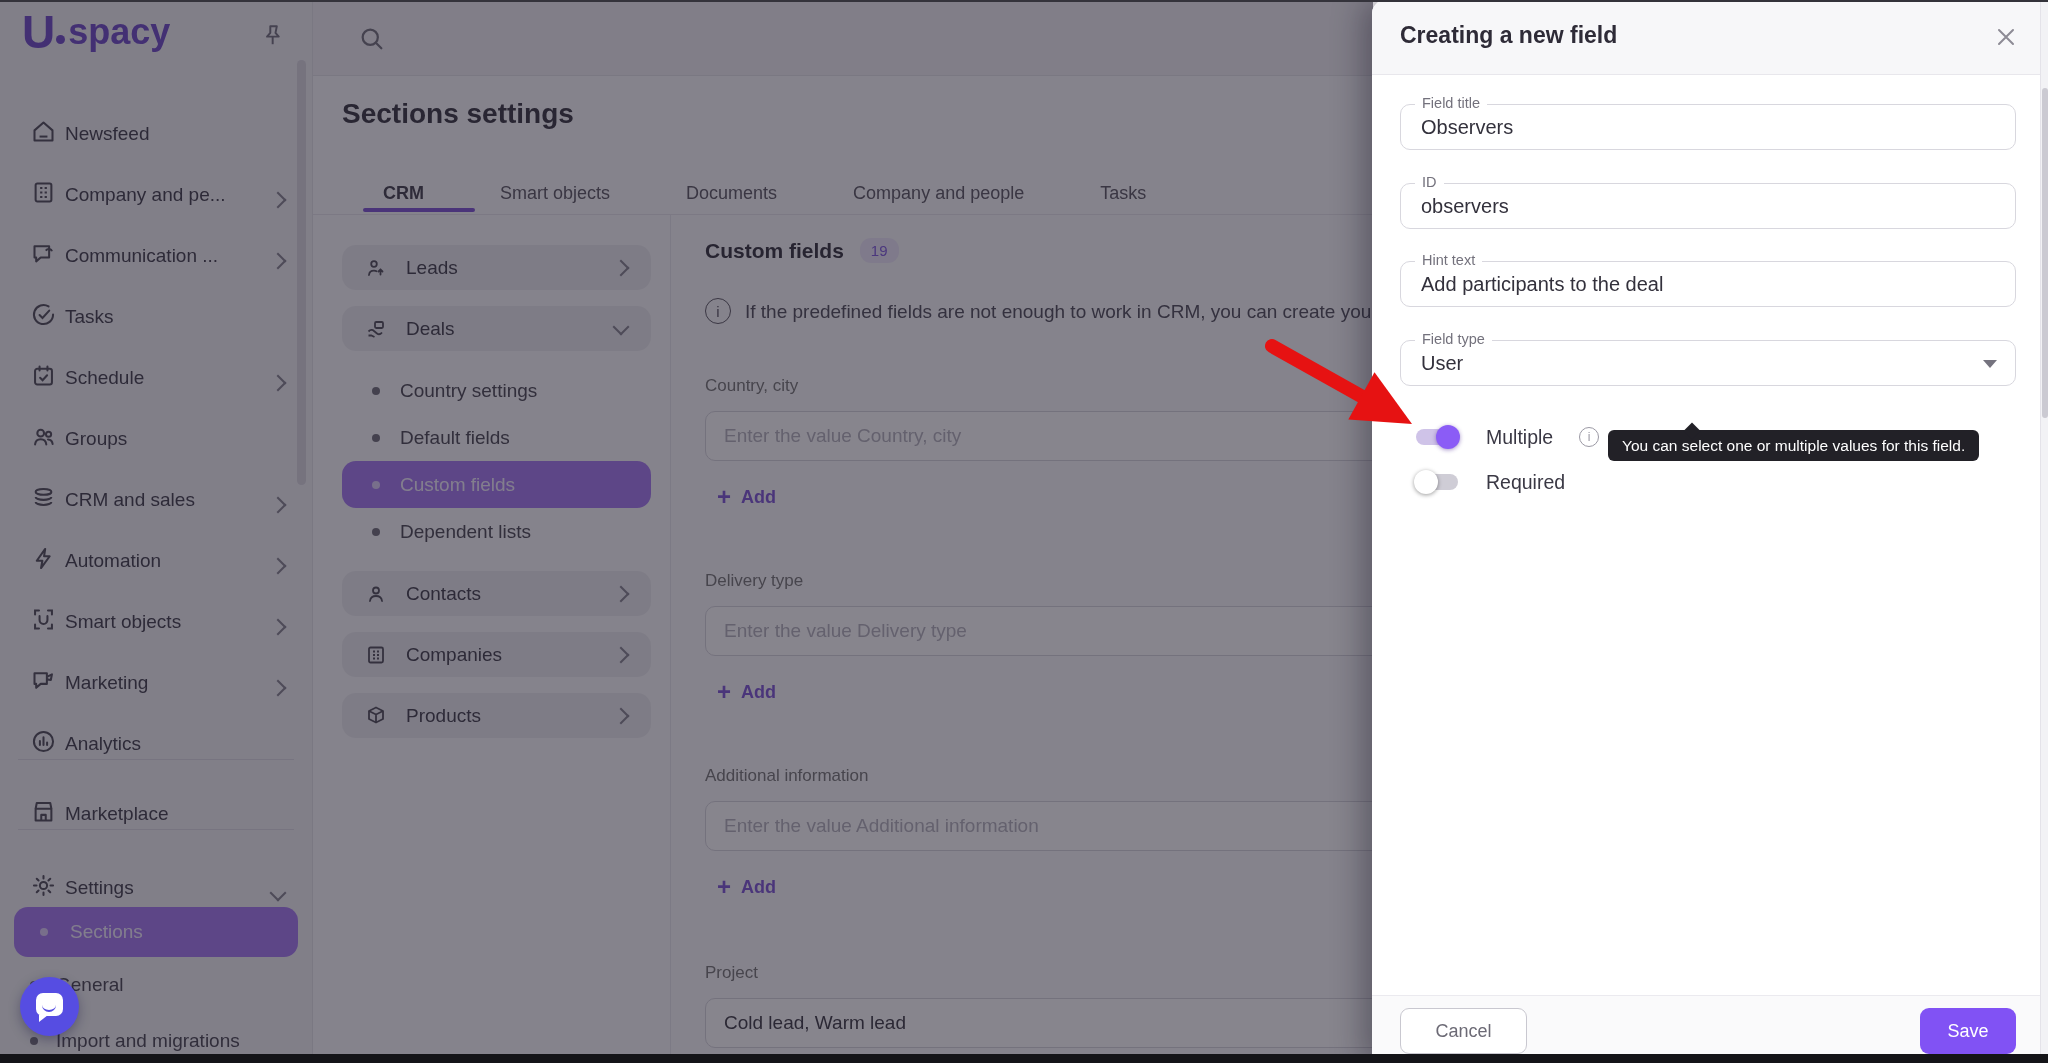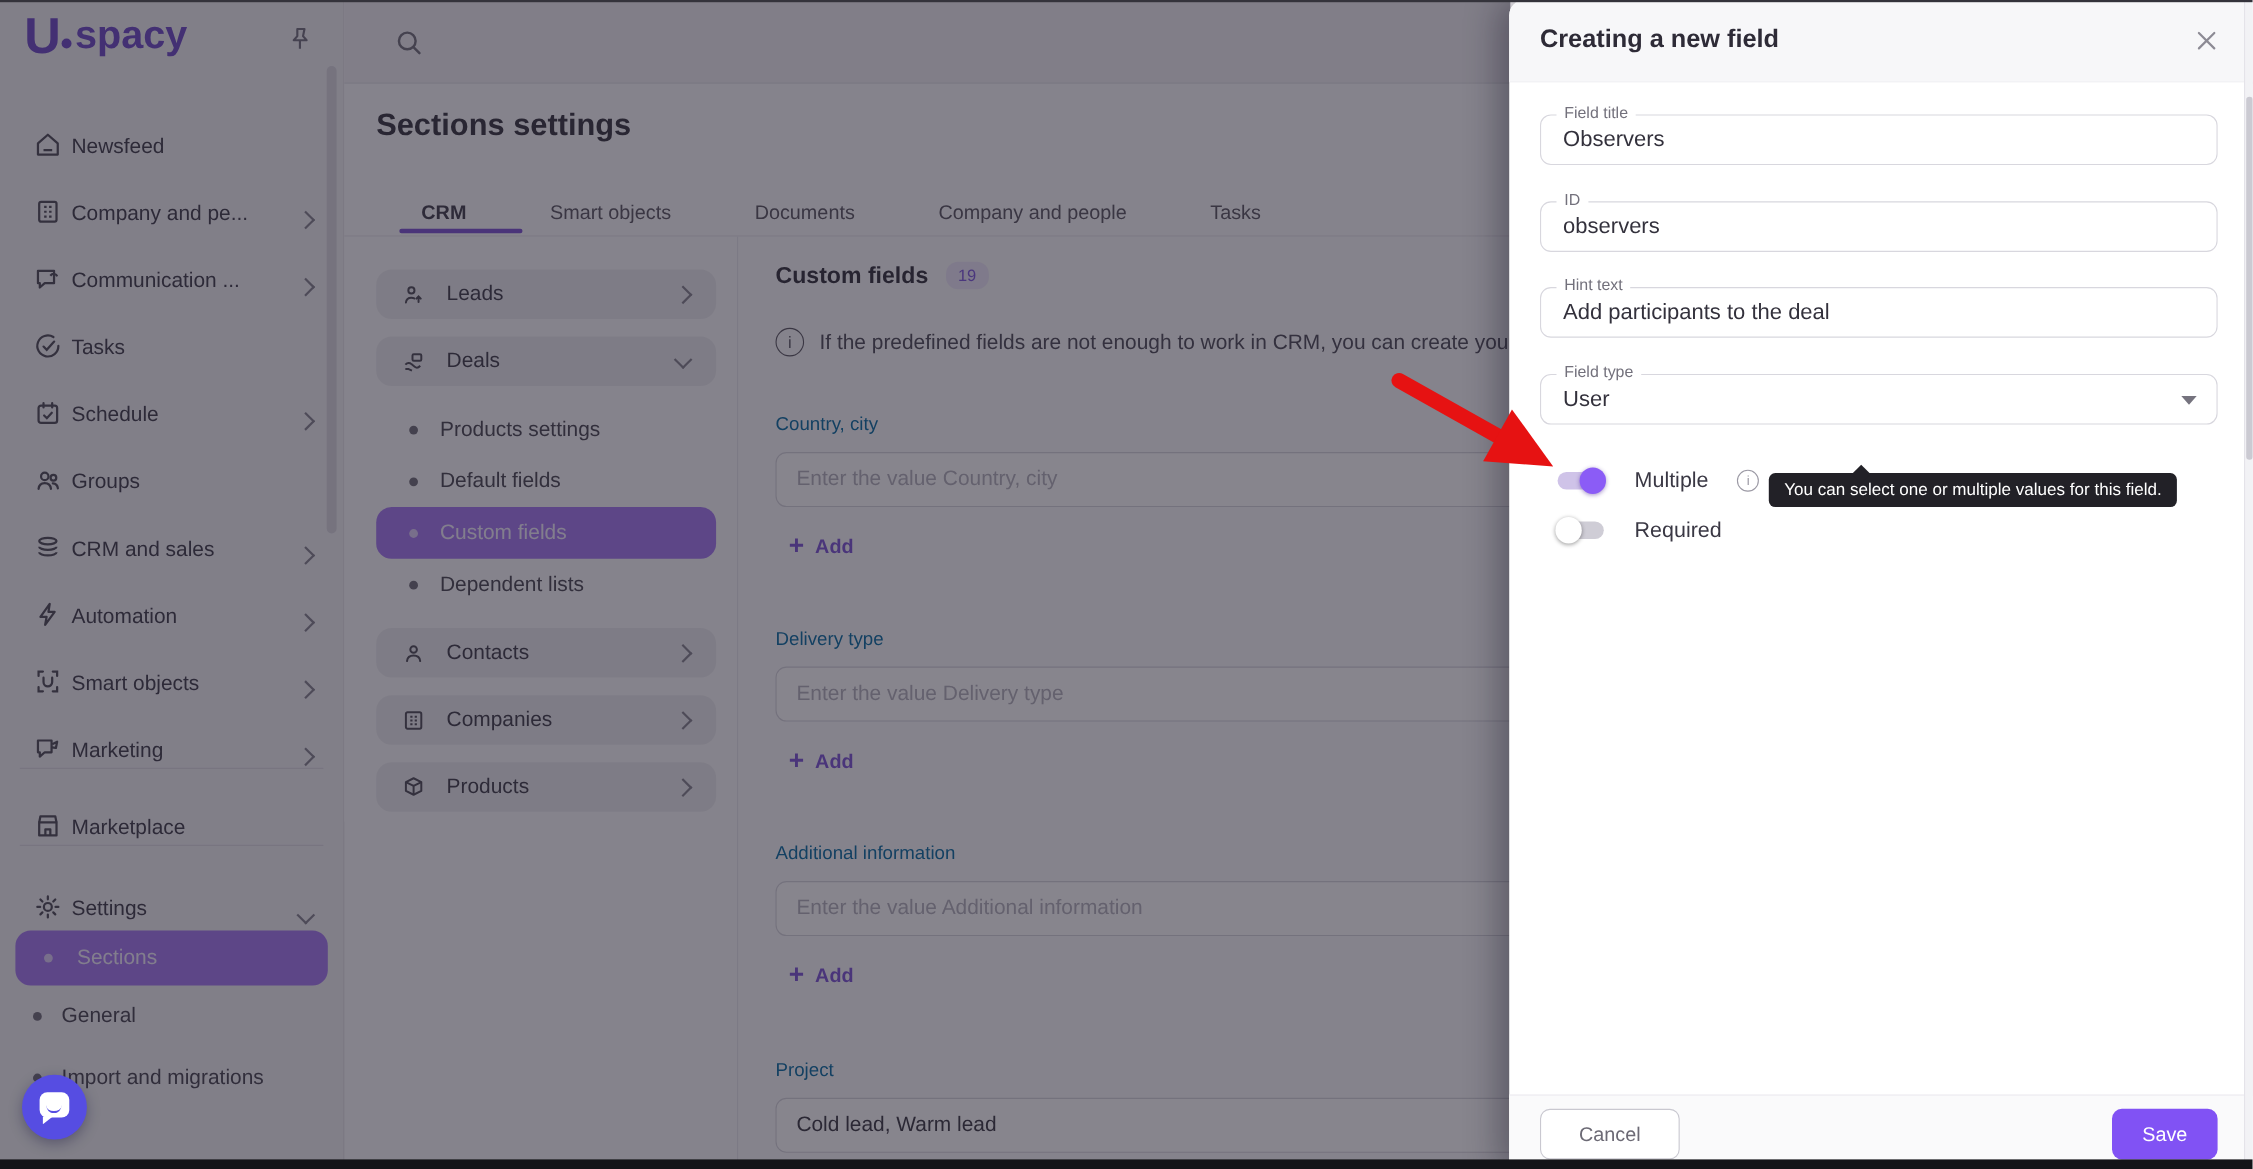--- a/index.html
+++ b/index.html
@@ -58,21 +58,21 @@
 
   
   .formcol{position:absolute;left:392px;top:0;width:680px}
   .cf-head{position:absolute;left:0;top:238px;display:flex;align-items:center;gap:16px}
   .cf-title{font-size:21px;font-weight:700;color:#2f2d38}
   .cf-badge{font-size:15px;color:#7c55dd;background:#ede8fa;border-radius:11px;padding:4px 11px}
   .info-row{position:absolute;left:0;top:298px;display:flex;align-items:flex-start;gap:14px;width:660px}
   .info-ic{width:26px;height:26px;border-radius:50%;border:1.6px solid #57545f;color:#57545f;
            font-size:15px;display:flex;align-items:center;justify-content:center;flex:0 0 26px;box-sizing:border-box;font-style:normal}
   .info-text{font-size:19px;color:#4b4955;line-height:27px;white-space:nowrap}
-  .fgroup-label{position:absolute;left:0;font-size:17px;color:#0369a1}
+  .fgroup-label{position:absolute;left:0;font-size:17px;color:#737373}
   .finput{position:absolute;left:0;width:680px;height:50px;border:1.5px solid #d6d5dd;border-radius:10px;background:#fff;
           box-sizing:border-box;font-family:inherit;font-size:19px;color:#38363f;padding:12px 18px;outline:none}
   .finput::placeholder{color:#b3b1bb}
   .add-row{position:absolute;left:12px;display:flex;align-items:center;gap:10px;color:#7b52d6;cursor:pointer}
   .add-plus{font-size:24px;font-weight:600;line-height:22px}
   .add-text{font-size:18px;font-weight:700}
 
   
   .overlay{position:absolute;left:0;top:0;width:1373px;height:1063px;background:rgba(33,29,44,0.54);z-index:10}
   .chat-fab{position:absolute;left:20px;top:977px;width:59px;height:59px;border-radius:50%;background:#564de2;z-index:15;cursor:pointer;
@@ -241,20 +241,29 @@
         <span class="nicon">
             <svg viewBox="0 0 24 24" fill="none" stroke="currentColor" stroke-width="1.8" stroke-linejoin="round">
               <path d="M4 5.5h11v9.5H9.5L5.5 18.5v-3.5H4z"></path>
               <path d="M15.5 8.5l4-2-1 5-3.5-.5"></path>
             </svg>
           </span>
         <span class="nlabel">Marketing</span>
         <span class="chev right"></span>
       </div>
 
+      <div class="nav-item">
+        <span class="nicon">
+            <svg viewBox="0 0 24 24" fill="none" stroke="currentColor" stroke-width="1.8" stroke-linecap="round">
+              <circle cx="12" cy="12" r="8.5"></circle>
+              <path d="M8.8 15v-3.4M12 15V8.2M15.2 15v-2.2"></path>
+            </svg>
+          </span>
+        <span class="nlabel">Analytics</span>
+      </div>
 
       <div class="sdivider"></div>
 
       <div class="nav-item">
         <span class="nicon">
             <svg viewBox="0 0 24 24" fill="none" stroke="currentColor" stroke-width="1.8" stroke-linejoin="round">
               <path d="M5 9.5 6 4.5h12l1 5"></path>
               <path d="M5 9.5h14V20H5z"></path>
               <path d="M10 20v-5h4v5"></path>
             </svg>
@@ -339,21 +348,21 @@
               <path d="M4.5 14.5c2-2 4-2 5.5-.5l3 2.5c1.5 1.2 3.5.8 5-1"></path>
               <path d="M4.5 18.5h3l3 1.5"></path>
             </svg>
           </span>
         <span class="nlabel">Deals</span>
         <span class="chev down"></span>
       </div>
 
       <div class="snav-child">
         <span class="bullet"></span>
-        <span class="slabel">Products settings</span>
+        <span class="slabel">Country settings</span>
       </div>
       <div class="snav-child">
         <span class="bullet"></span>
         <span class="slabel">Default fields</span>
       </div>
       <div class="snav-child active">
         <span class="bullet"></span>
         <span class="slabel">Custom fields</span>
       </div>
       <div class="snav-child">

